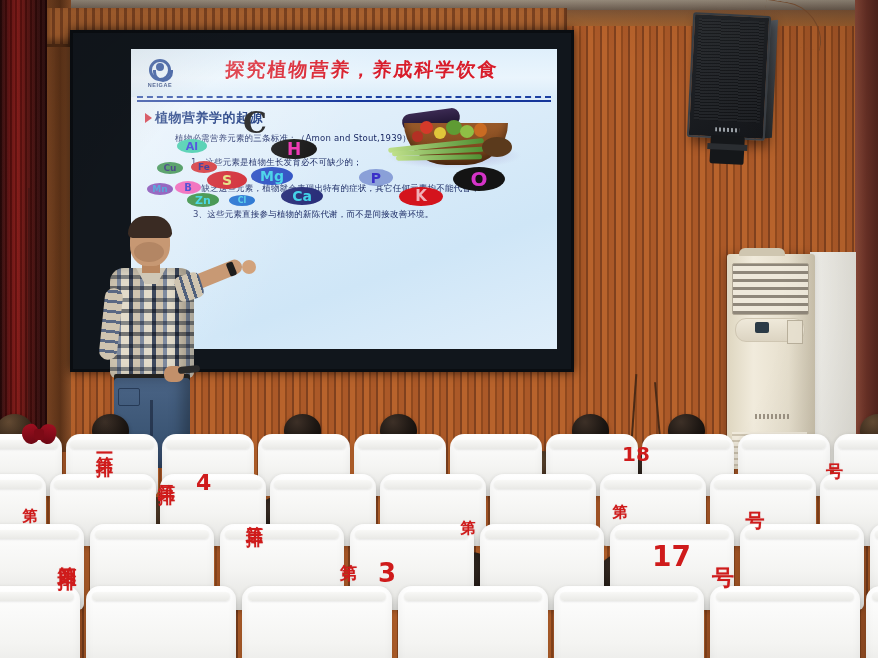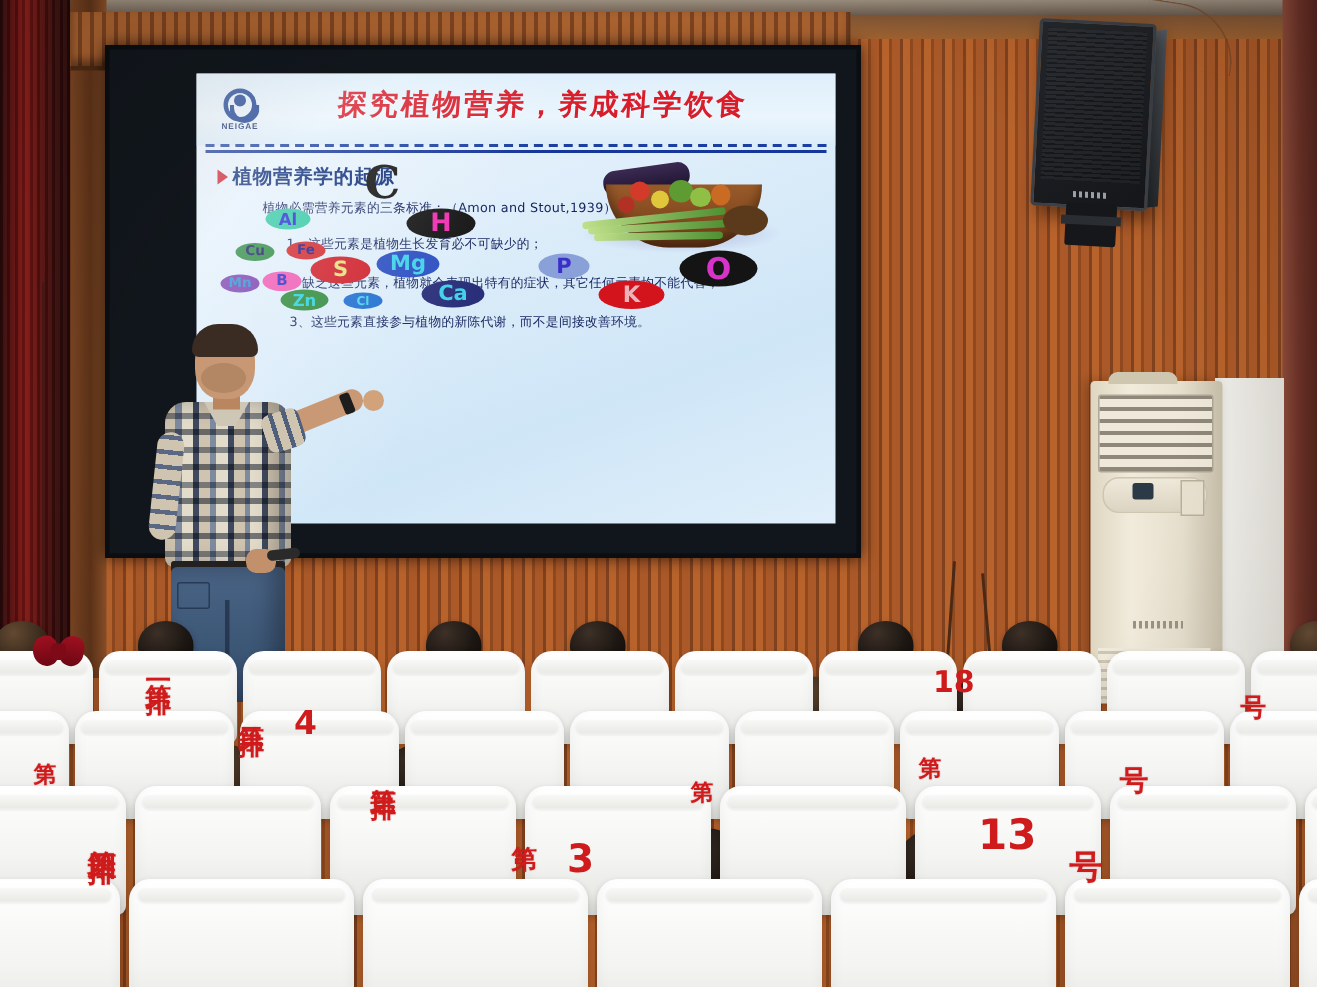--- a/index.html
+++ b/index.html
@@ -565,17 +565,17 @@
       <div class="chair-txt" style="left: 22px; top: 96px; font-size: 15px; z-index: 30;">第</div>
       <div class="chair-txt" style="left: 340px; top: 150px; font-size: 17px; z-index: 30;">第</div>
       <div class="chair-txt" style="left: 460px; top: 108px; font-size: 15px; z-index: 30;">第</div>
       <div class="chair-txt" style="left: 612px; top: 92px; font-size: 15px; z-index: 30;">第</div>
       <div class="chair-txt" style="left: 712px; top: 150px; font-size: 22px; z-index: 30;">号</div>
       <div class="chair-txt" style="left: 826px; top: 50px; font-size: 17px; z-index: 30;">号</div>
       <div class="chair-txt" style="left: 746px; top: 96px; font-size: 19px; z-index: 30;">号</div>
       <div class="chair-num" style="left: 196px; top: 70px; font-size: 22px; z-index: 30;">4</div>
       <div class="chair-num" style="left: 378px; top: 158px; font-size: 26px; z-index: 30;">3</div>
       <div class="chair-num" style="left: 622px; top: 42px; font-size: 20px; z-index: 30;">18</div>
-      <div class="chair-num" style="left: 652px; top: 140px; font-size: 28px; z-index: 30;">13</div>
+      <div class="chair-num" style="left: 652px; top: 140px; font-size: 28px; z-index: 30;">17</div>
     </div>
 
   <div class="vignette"></div>
 </div>
 
 </body></html>

